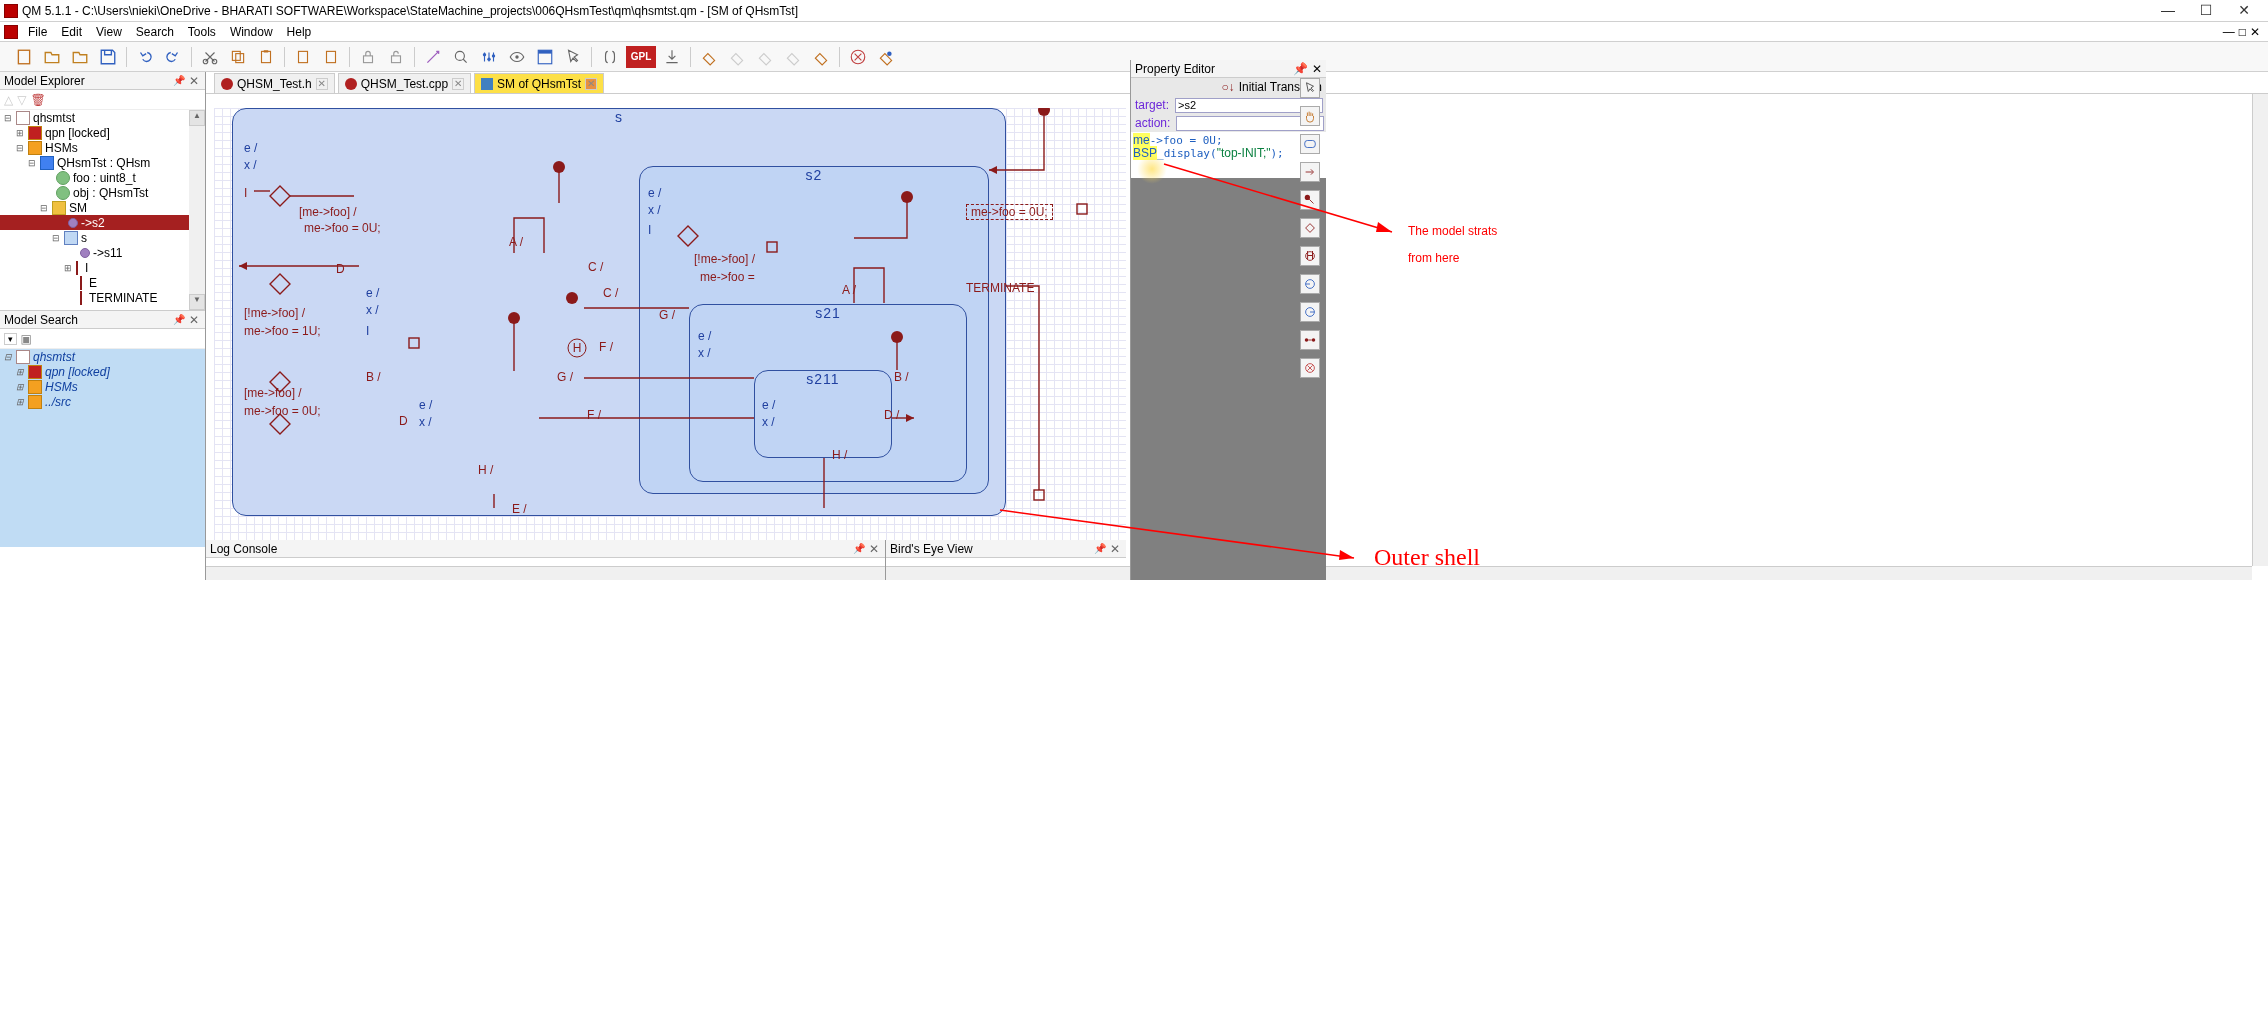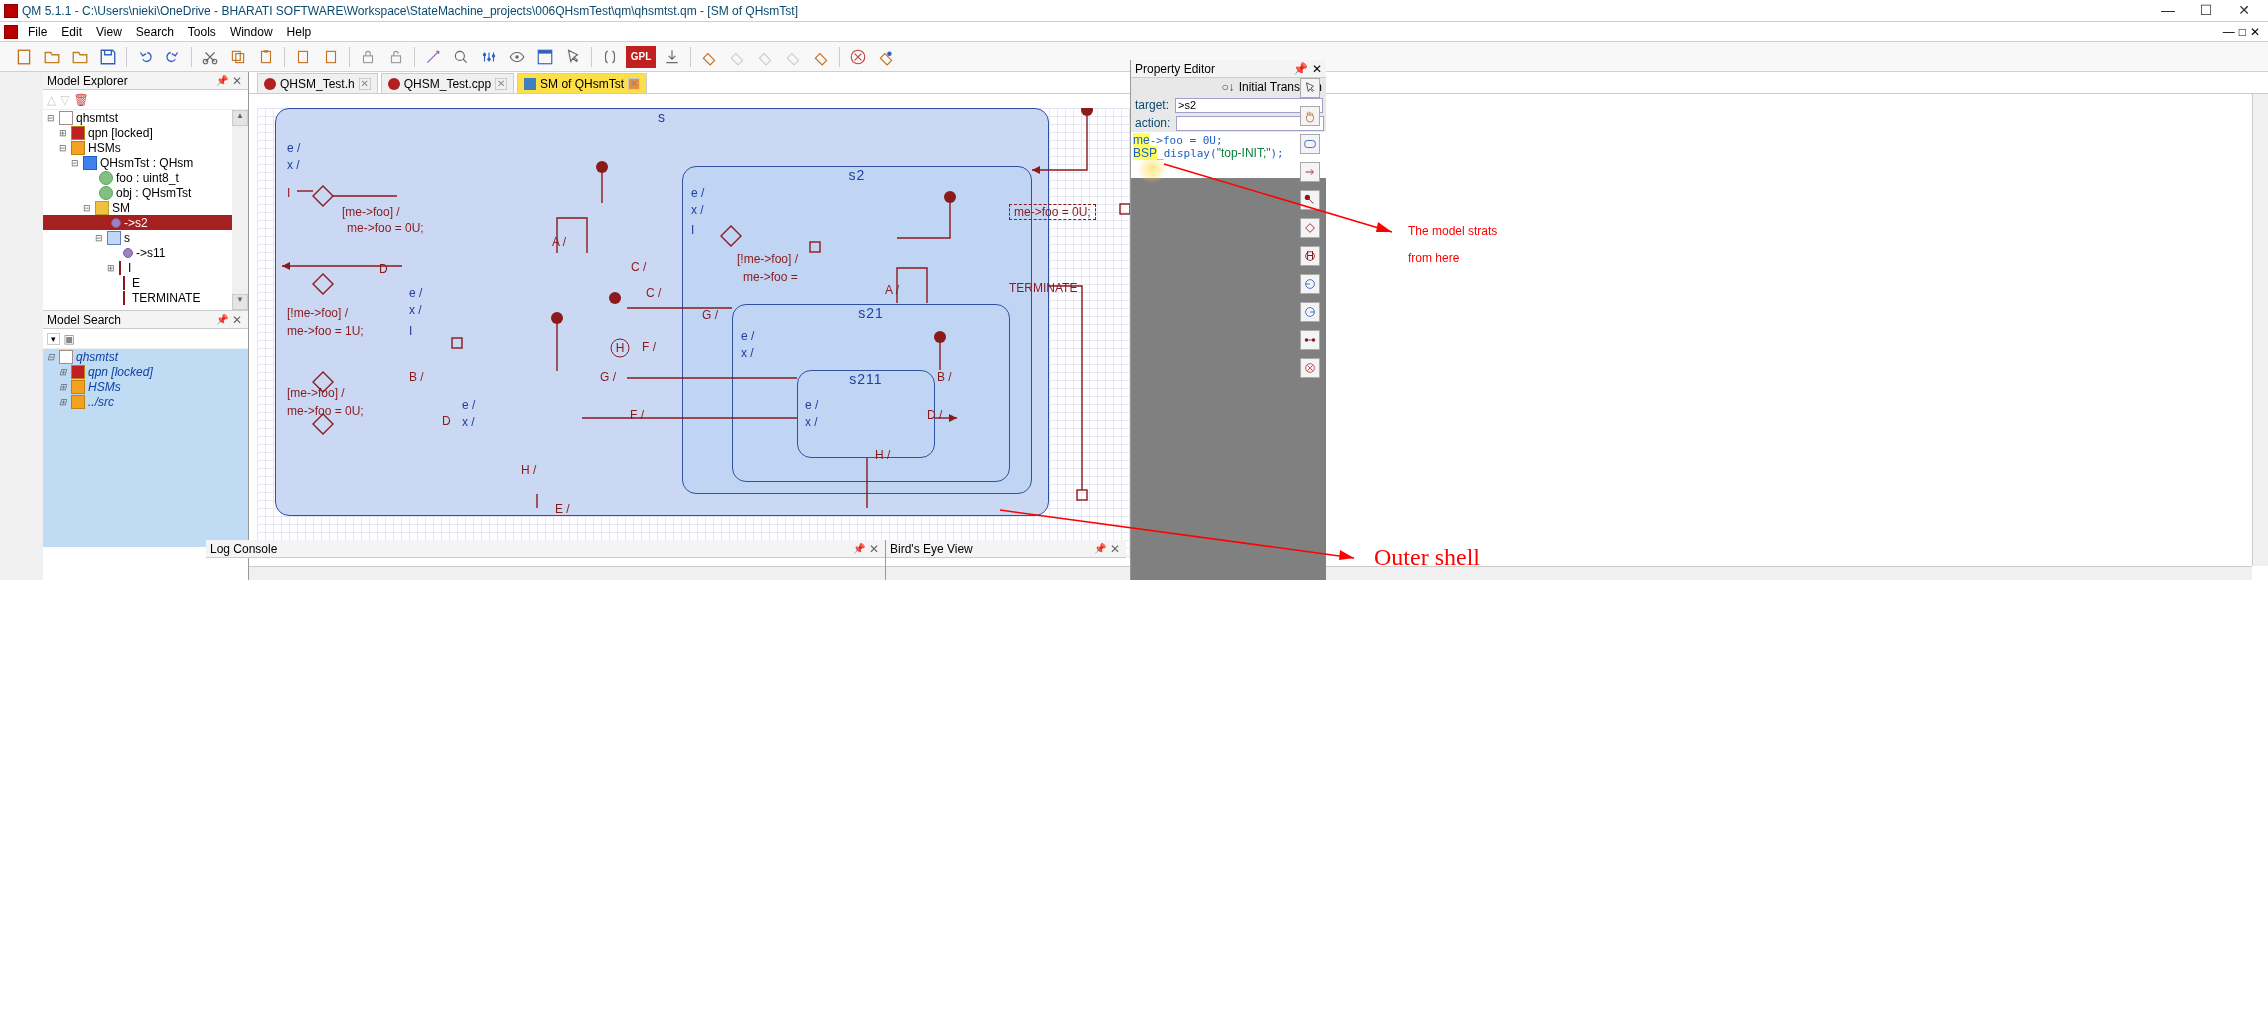--- a/index.html
+++ b/index.html
@@ -1,37 +1,37 @@
 <!DOCTYPE html>
 <html><head>
 <meta charset="utf-8">
 <style>
 * { margin: 0; padding: 0; box-sizing: border-box; font-family: "Segoe UI", Tahoma, sans-serif; font-size: 12px; }
 body { background: #f0f0f0; overflow: hidden; width: 2268px; height: 1028px; position: relative; }
 
 .titlebar { height: 22px; background: #fff; display: flex; align-items: center; padding: 0 4px; border-bottom: 1px solid #d0d0d0; }
 .titlebar .app-icon { width: 14px; height: 14px; background: #b00; border: 1px solid #800; margin-right: 4px; }
-.titlebar .title-text { flex: 1; font-size: 12px; color: #0c4a6e; }
+.titlebar .title-text { flex: 1; font-size: 12px; color: #000000; }
 .titlebar .win-btns { display: flex; gap: 18px; padding-right: 10px; }
 .titlebar .win-btn { width: 20px; height: 14px; font-size: 14px; text-align: center; line-height: 12px; color: #333; cursor: default; }
 
 .menubar { height: 20px; background: #fff; display: flex; align-items: center; padding: 0 4px; gap: 2px; border-bottom: 1px solid #d0d0d0; }
 .menubar .icon-sm { width: 14px; height: 14px; background: #b00; border: 1px solid #800; margin-right: 2px; }
 .menu-item { padding: 0 6px; cursor: default; }
 .mdi-btns { margin-left: auto; display: flex; gap: 4px; padding-right: 4px; font-size: 12px; }
 
 .toolbar { height: 30px; background: #f8f8f8; display: flex; align-items: center; padding: 0 12px; gap: 4px; border-bottom: 1px solid #d0d0d0; }
 .tb-btn { width: 24px; height: 24px; display: flex; align-items: center; justify-content: center; border-radius: 2px; }
 .tb-sep { width: 1px; height: 20px; background: #ccc; margin: 0 2px; }
 .tb-btn svg { width: 18px; height: 18px; }
 .gpl-btn { width: 30px; height: 22px; background: #c02020; color: #fff; font-weight: bold; text-align: center; line-height: 22px; font-size: 10px; }
 
 .main-area { display: flex; height: 508px; }
 
-.left-col { width: 206px; display: flex; flex-direction: column; background: #fff; border-right: 1px solid #999; margin-left: 43px; }
+.left-col { width: 206px; display: flex; flex-direction: column; background: #fff; border-right: 1px solid #999; }
 
 .panel-header { height: 18px; background: #f4f4f4; display: flex; align-items: center; padding: 0 4px; border-bottom: 1px solid #ccc; font-size: 11px; }
 .panel-header .pin { margin-left: auto; width: 12px; font-size: 10px; color: #666; }
 .panel-header .close { width: 12px; font-size: 12px; color: #666; margin-left: 4px; }
 
 .explorer-toolbar { height: 20px; display: flex; align-items: center; padding: 0 4px; gap: 4px; border-bottom: 1px solid #eee; }
 
 .tree { flex: 1; overflow: auto; font-size: 12px; }
 .tree-row { display: flex; align-items: center; height: 15px; padding-left: 4px; white-space: nowrap; cursor: default; }
 .tree-row.selected { background: #a52020; color: #fff; }
@@ -83,21 +83,21 @@
 
 .bottom-row { position: absolute; left: 206px; top: 540px; height: 40px; width: 920px; display: flex; }
 .log-panel { width: 680px; border-right: 1px solid #999; }
 .log-body { font-family: Consolas, monospace; font-size: 12px; color: #444; padding: 2px 4px; }
 .bev-panel { flex: 1; }
 
 .prop-col { position: absolute; left: 1130px; top: 60px; width: 196px; height: 520px; background: #e0e0e0; border-left: 1px solid #999; display: flex; flex-direction: column; }
 .prop-header { height: 18px; background: #f4f4f4; display: flex; align-items: center; padding: 0 4px; font-size: 11px; border-bottom: 1px solid #ccc; }
 .prop-body { background: #e8e8e8; font-size: 11px; }
 .prop-row { display: flex; align-items: center; height: 18px; padding: 0 4px; }
-.prop-label { width: 70px; text-align: right; padding-right: 6px; color: #0c4a6e; }
+.prop-label { width: 70px; text-align: right; padding-right: 6px; color: #6d28d9; }
 .prop-input { flex: 1; height: 15px; border: 1px solid #a0a0c8; background: #fff; font-size: 11px; padding: 0 2px; }
 .prop-code { background: #fff; height: 46px; font-family: Consolas, monospace; font-size: 11px; color: #2060c0; padding: 2px; line-height: 13px; position: relative; }
 .prop-code .hl { background: #ffff60; }
 .cursor-hl { position: absolute; width: 30px; height: 30px; background: radial-gradient(circle, rgba(255,220,80,0.7), transparent 70%); border-radius: 50%; left: 6px; top: 22px; }
 .prop-rest { flex: 1; background: #808080; }
 
 .side-tools { position: absolute; left: 1296px; top: 74px; width: 28px; display: flex; flex-direction: column; gap: 8px; align-items: center; padding-top: 4px; }
 .side-tool { width: 20px; height: 20px; border: 1px solid #aaa; background: #f4f4f4; display: flex; align-items: center; justify-content: center; }
 .side-tool svg { width: 14px; height: 14px; }
 

